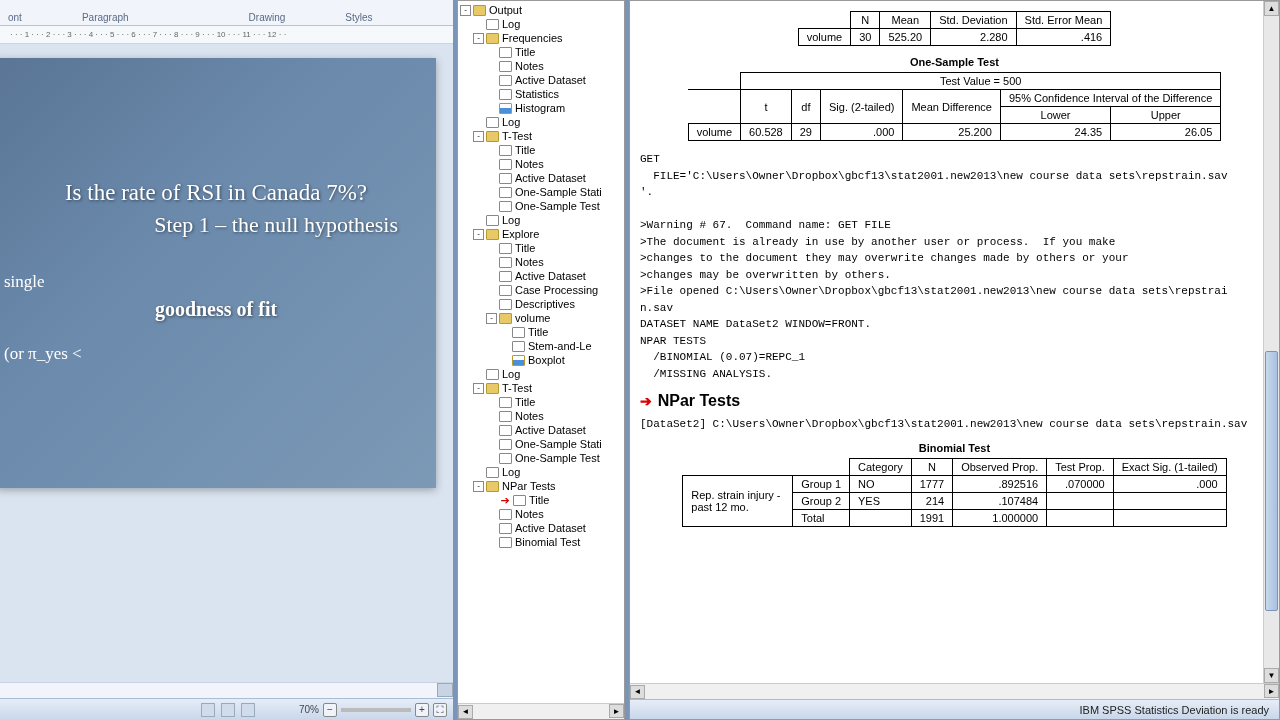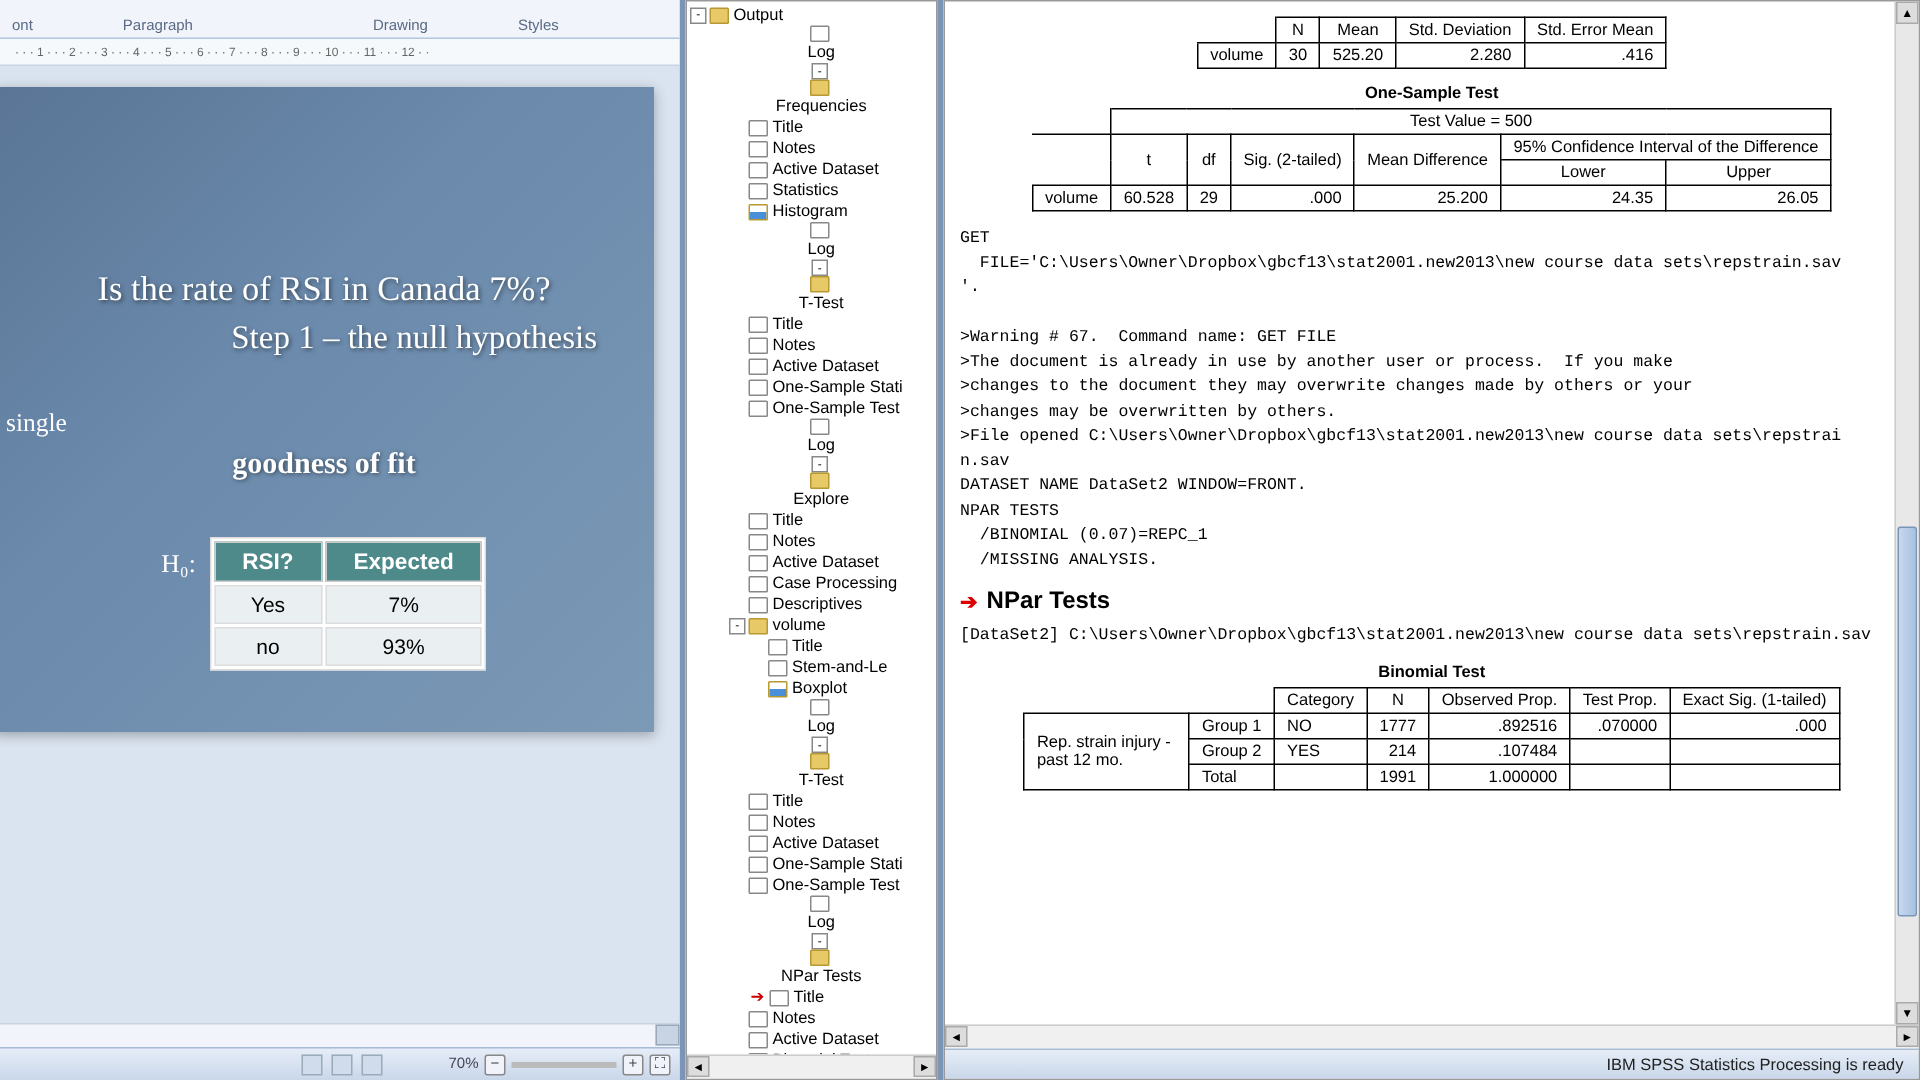--- a/index.html
+++ b/index.html
@@ -36,21 +36,21 @@
     .tree-panel { width: 168px; height: 720px; background: #fff; border: 1px solid #999; display:flex; flex-direction:column; }
     .tree-content { flex:1; overflow: hidden; padding: 2px; font-size: 11px; line-height: 14px;}
     .tree-item { white-space: nowrap; display: flex; align-items: center; cursor: pointer;}
     .toggle { width: 11px; height: 11px; border: 1px solid #888; display: inline-flex; align-items: center; justify-content: center; font-size: 8px; margin-right: 2px; background:#fff; cursor:pointer;}
     .tree-icon { width: 13px; height: 11px; display: inline-block; margin-right: 3px; background: #e8c968; border: 1px solid #b89830; border-radius:1px;}
     .tree-icon.page { background: #fff; border: 1px solid #888;}
     .tree-icon.chart { background: linear-gradient(to top, #4a90d9 50%, #fff 50%); }
     .arrow-icon { width:12px; color:#c00; font-size:11px; display:inline-block; text-align:center; margin-right:2px;}
     .tree-text { color: #000; }
     .indent-0 { padding-left: 0; }
-    .indent-1 { padding-left: 13px; flex-direction: column; }
+    .indent-1 { padding-left: 13px; }
     .indent-2 { padding-left: 26px; }
     .indent-3 { padding-left: 39px; }
     .tree-scroll { height: 16px; background: #f0f0f0; border-top: 1px solid #ccc; position:relative;}
     .tree-scroll .arrow { width:15px; height:14px; background:#ddd; border:1px solid #aaa; display:inline-flex; align-items:center; justify-content:center; font-size:8px;}
     .tree-scroll .arrow.right { float:right;}
 
     
     .output-panel { flex: 1; height: 720px; background: #fff; border: 1px solid #999; display:flex; flex-direction:column; position:relative;}
     .output-content { flex:1; overflow: hidden; padding: 6px 10px; font-size: 11px;}
     .tbl { border-collapse: collapse; margin: 4px auto 10px; }
@@ -88,38 +88,21 @@
         <span>· · · 1 · · · 2 · · · 3 · · · 4 · · · 5 · · · 6 · · · 7 · · · 8 · · · 9 · · · 10 · · · 11 · · · 12 · ·</span>
       </div>
     <div class="slide-area">
       <div class="slide">
         <div class="slide-title">Is the rate of RSI in Canada 7%?</div>
         <div class="slide-subtitle">Step 1 – the null hypothesis</div>
         <div class="slide-bottom-text" style="text-align:left; margin-left:-10px;">single</div>
         <div class="slide-option" style="margin-top:-22px;">
           <br><span>goodness of fit</span>
         </div>
-        <div style="margin-top:36px; text-align:center;">
-          <span class="h0-label">H₀:</span>
-          <table class="rsi-table">
-            <tbody>
-                <tr>
-                  <th>RSI?</th>
-                  <th>Expected</th>
-                </tr>
-            <tr>
-                  <td>Yes</td>
-                  <td>7%</td>
-                </tr>
-            <tr>
-                  <td>no</td>
-                  <td>93%</td>
-                </tr>
-          </tbody></table>
-        </div>
+        <div class="slide-bottom-text2" style="text-align:left; margin-left:-10px;">(or π_yes &lt;</div>
       </div>
     </div>
     <div class="word-scroll-bottom">
         <div class="thumb"></div>
       </div>
     <div class="word-status">
       <span class="view-icon"></span>
       <span class="view-icon"></span>
       <span class="view-icon"></span>
       <span class="zoom-ctrl">
@@ -457,16 +440,16 @@
     <div class="out-scroll-v">
       <div class="arrow-btn">▲</div>
       <div class="thumb" style="top:350px; height:260px;"></div>
       <div class="arrow-btn" style="position:absolute;bottom:0;left:0;right:0;">▼</div>
     </div>
     <div class="out-scroll-h">
       <span class="arrow">◄</span>
       <span class="arrow right">►</span>
     </div>
     <div class="spss-status">
-      <span>IBM SPSS Statistics Processing is ready</span>
+      <span>IBM SPSS Statistics Deviation is ready</span>
     </div>
   </div>
 </div>
 
 </body></html>

